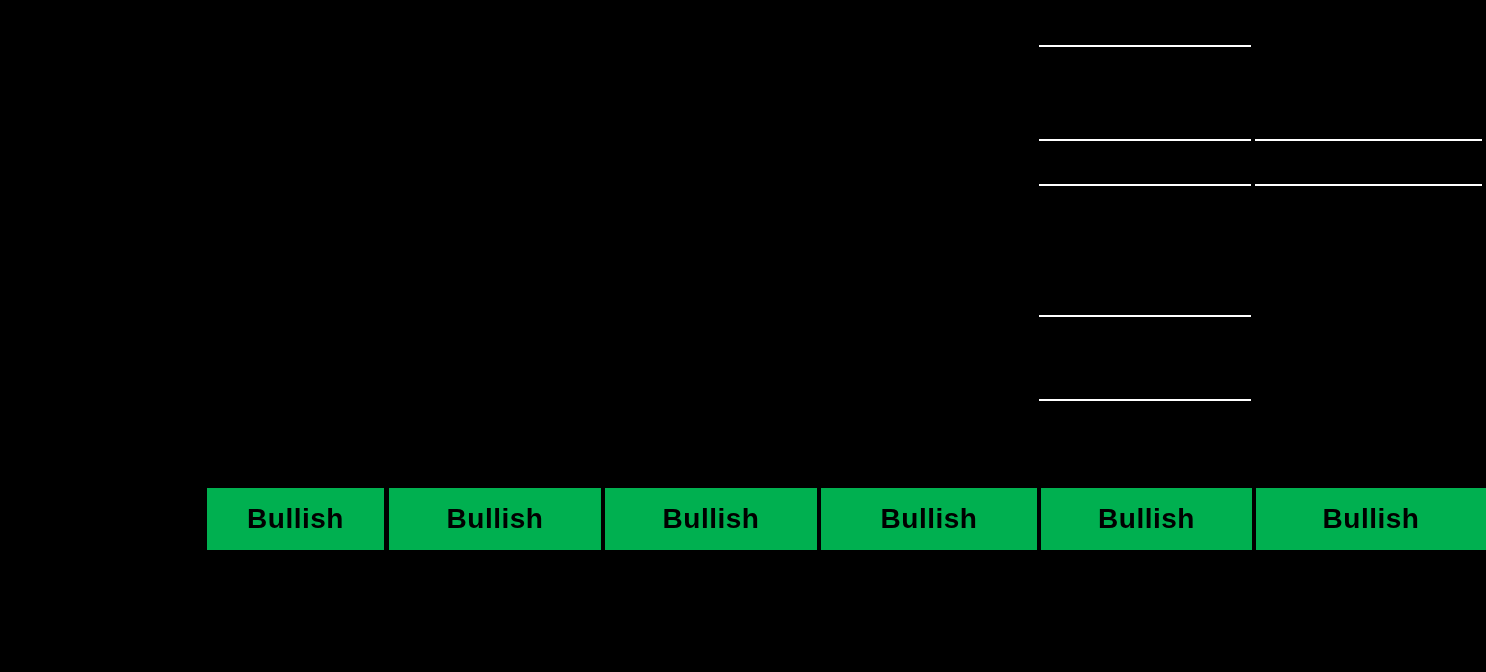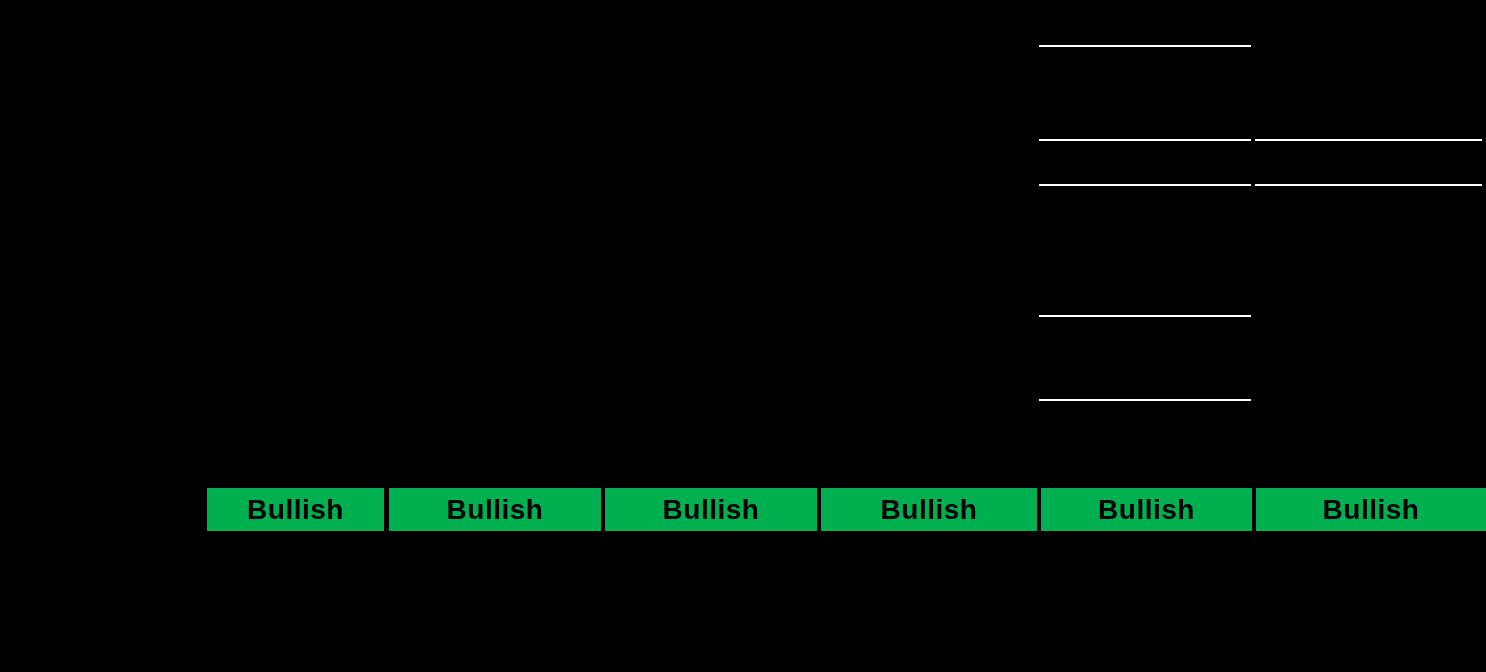--- a/index.html
+++ b/index.html
@@ -26,21 +26,21 @@
   .line-b2 { top: 139px; left: 1255px; width: 227px; }
   .line-c1 { top: 184px; left: 1039px; width: 212px; }
   .line-c2 { top: 184px; left: 1255px; width: 227px; }
   .line-d  { top: 315px; left: 1039px; width: 212px; }
   .line-e  { top: 399px; left: 1039px; width: 212px; }
 
   
   .sentiment-cell {
     position: absolute;
     top: 488px;
-    height: 43px;
+    height: 62px;
     display: flex;
     align-items: center;
     justify-content: center;
     font-weight: 700;
     font-size: 28px;
     letter-spacing: 0.5px;
     cursor: default;
   }
   .cell-1 { left: 207px;  width: 177px; }
   .cell-2 { left: 389px;  width: 212px; }

